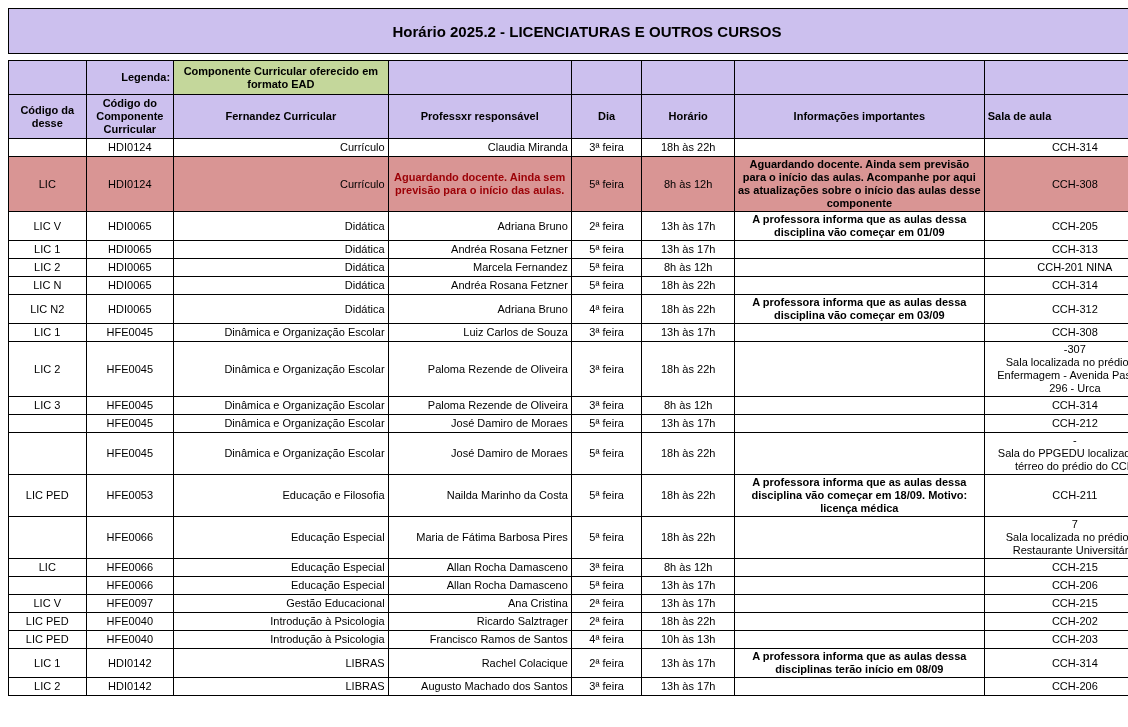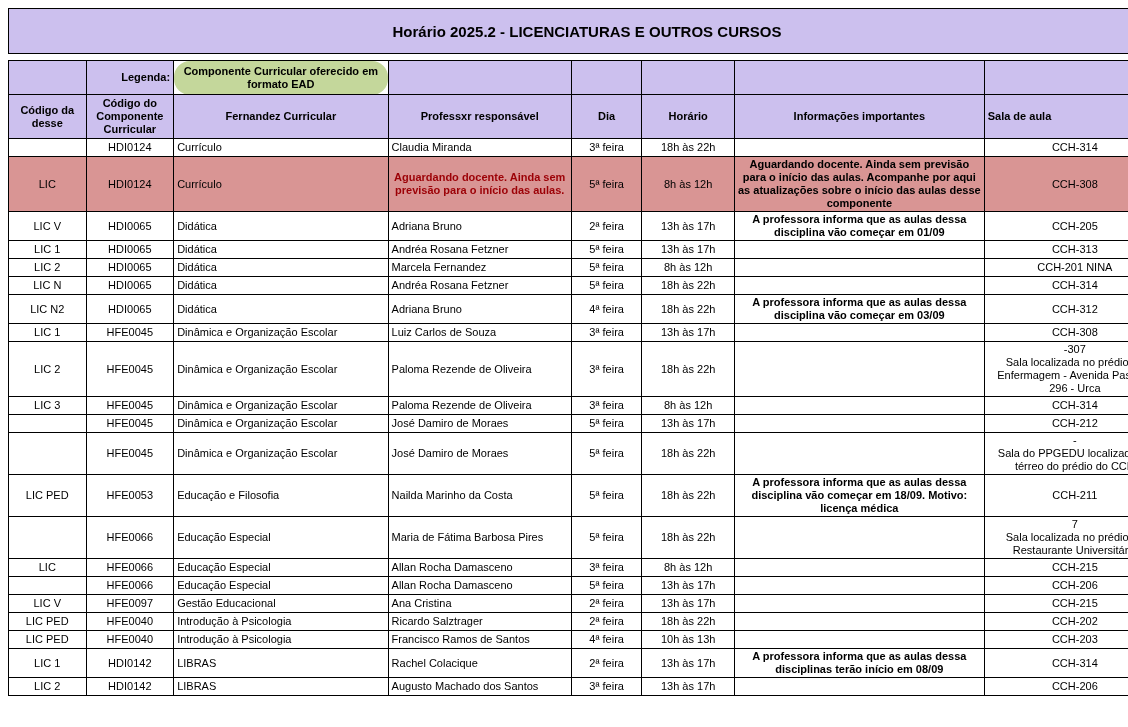--- a/index.html
+++ b/index.html
@@ -23,24 +23,24 @@
   .gap{height:6px;}
   table{border-collapse:collapse;table-layout:fixed;width:1158px;}
   td,th{
     border:1px solid #000;font-size:11px;line-height:13px;
     padding:1px 3px;vertical-align:middle;overflow:hidden;word-wrap:break-word;
   }
   th{background:var(--purple);font-weight:bold;text-align:center;height:44px;}
   th:last-child{text-align:left;}
   .legend-row td{background:var(--purple);height:34px;}
   .legend-row .legend-label{font-weight:bold;text-align:right;}
-  .legend-row .green-cell{background:var(--green);font-weight:bold;text-align:center;border-radius:16px;}
+  .legend-row .green-cell{background:var(--green);font-weight:bold;text-align:center;}
   tbody.data tr{height:18px;}
   .col-turma,.col-codigo,.col-dia,.col-horario,.col-sala{text-align:center;}
-  .col-componente,.col-professor{text-align:left;}
+  .col-componente,.col-professor{text-align:right;}
   .col-info{text-align:center;font-weight:bold;}
   .col-horario{}
   .col-sala,.col-info{white-space:pre-line;}
   tr.alert td{background:var(--alert-bg);}
   tr.alert .col-professor{color:var(--alert-text);font-weight:bold;text-align:center;}
 </style>
 </head>
 <body>
 
 <div class="sheet">

